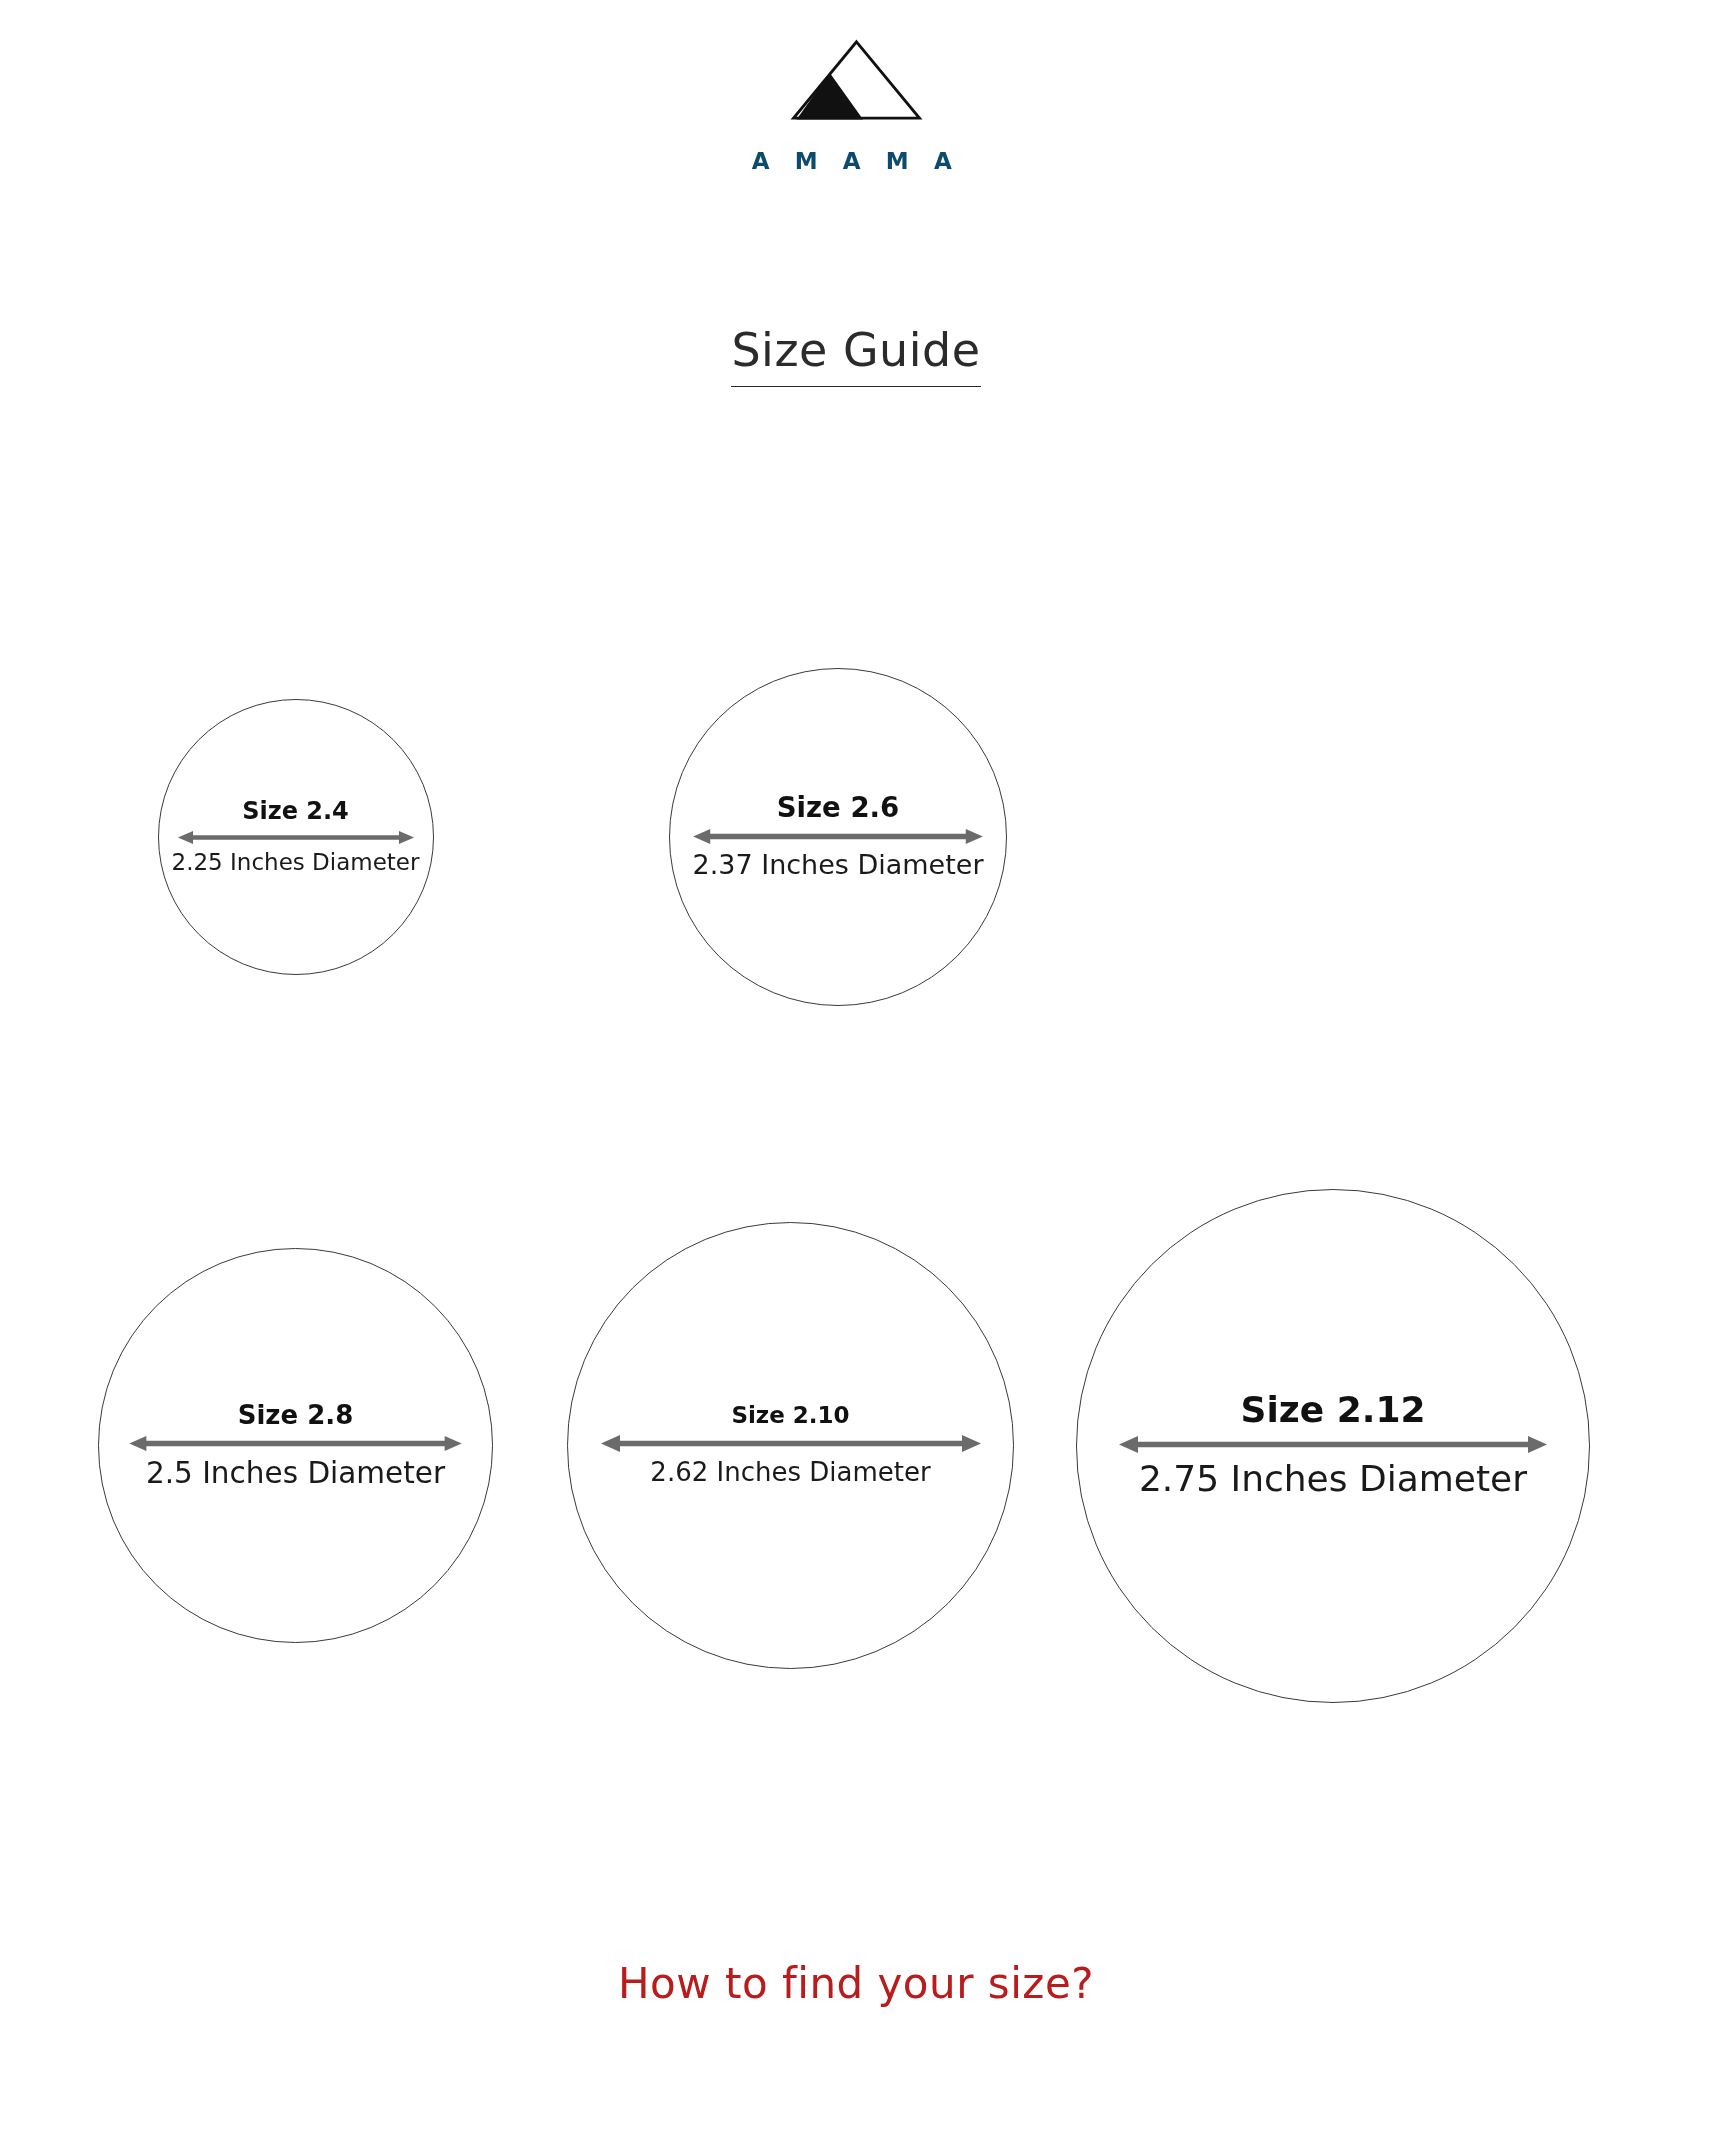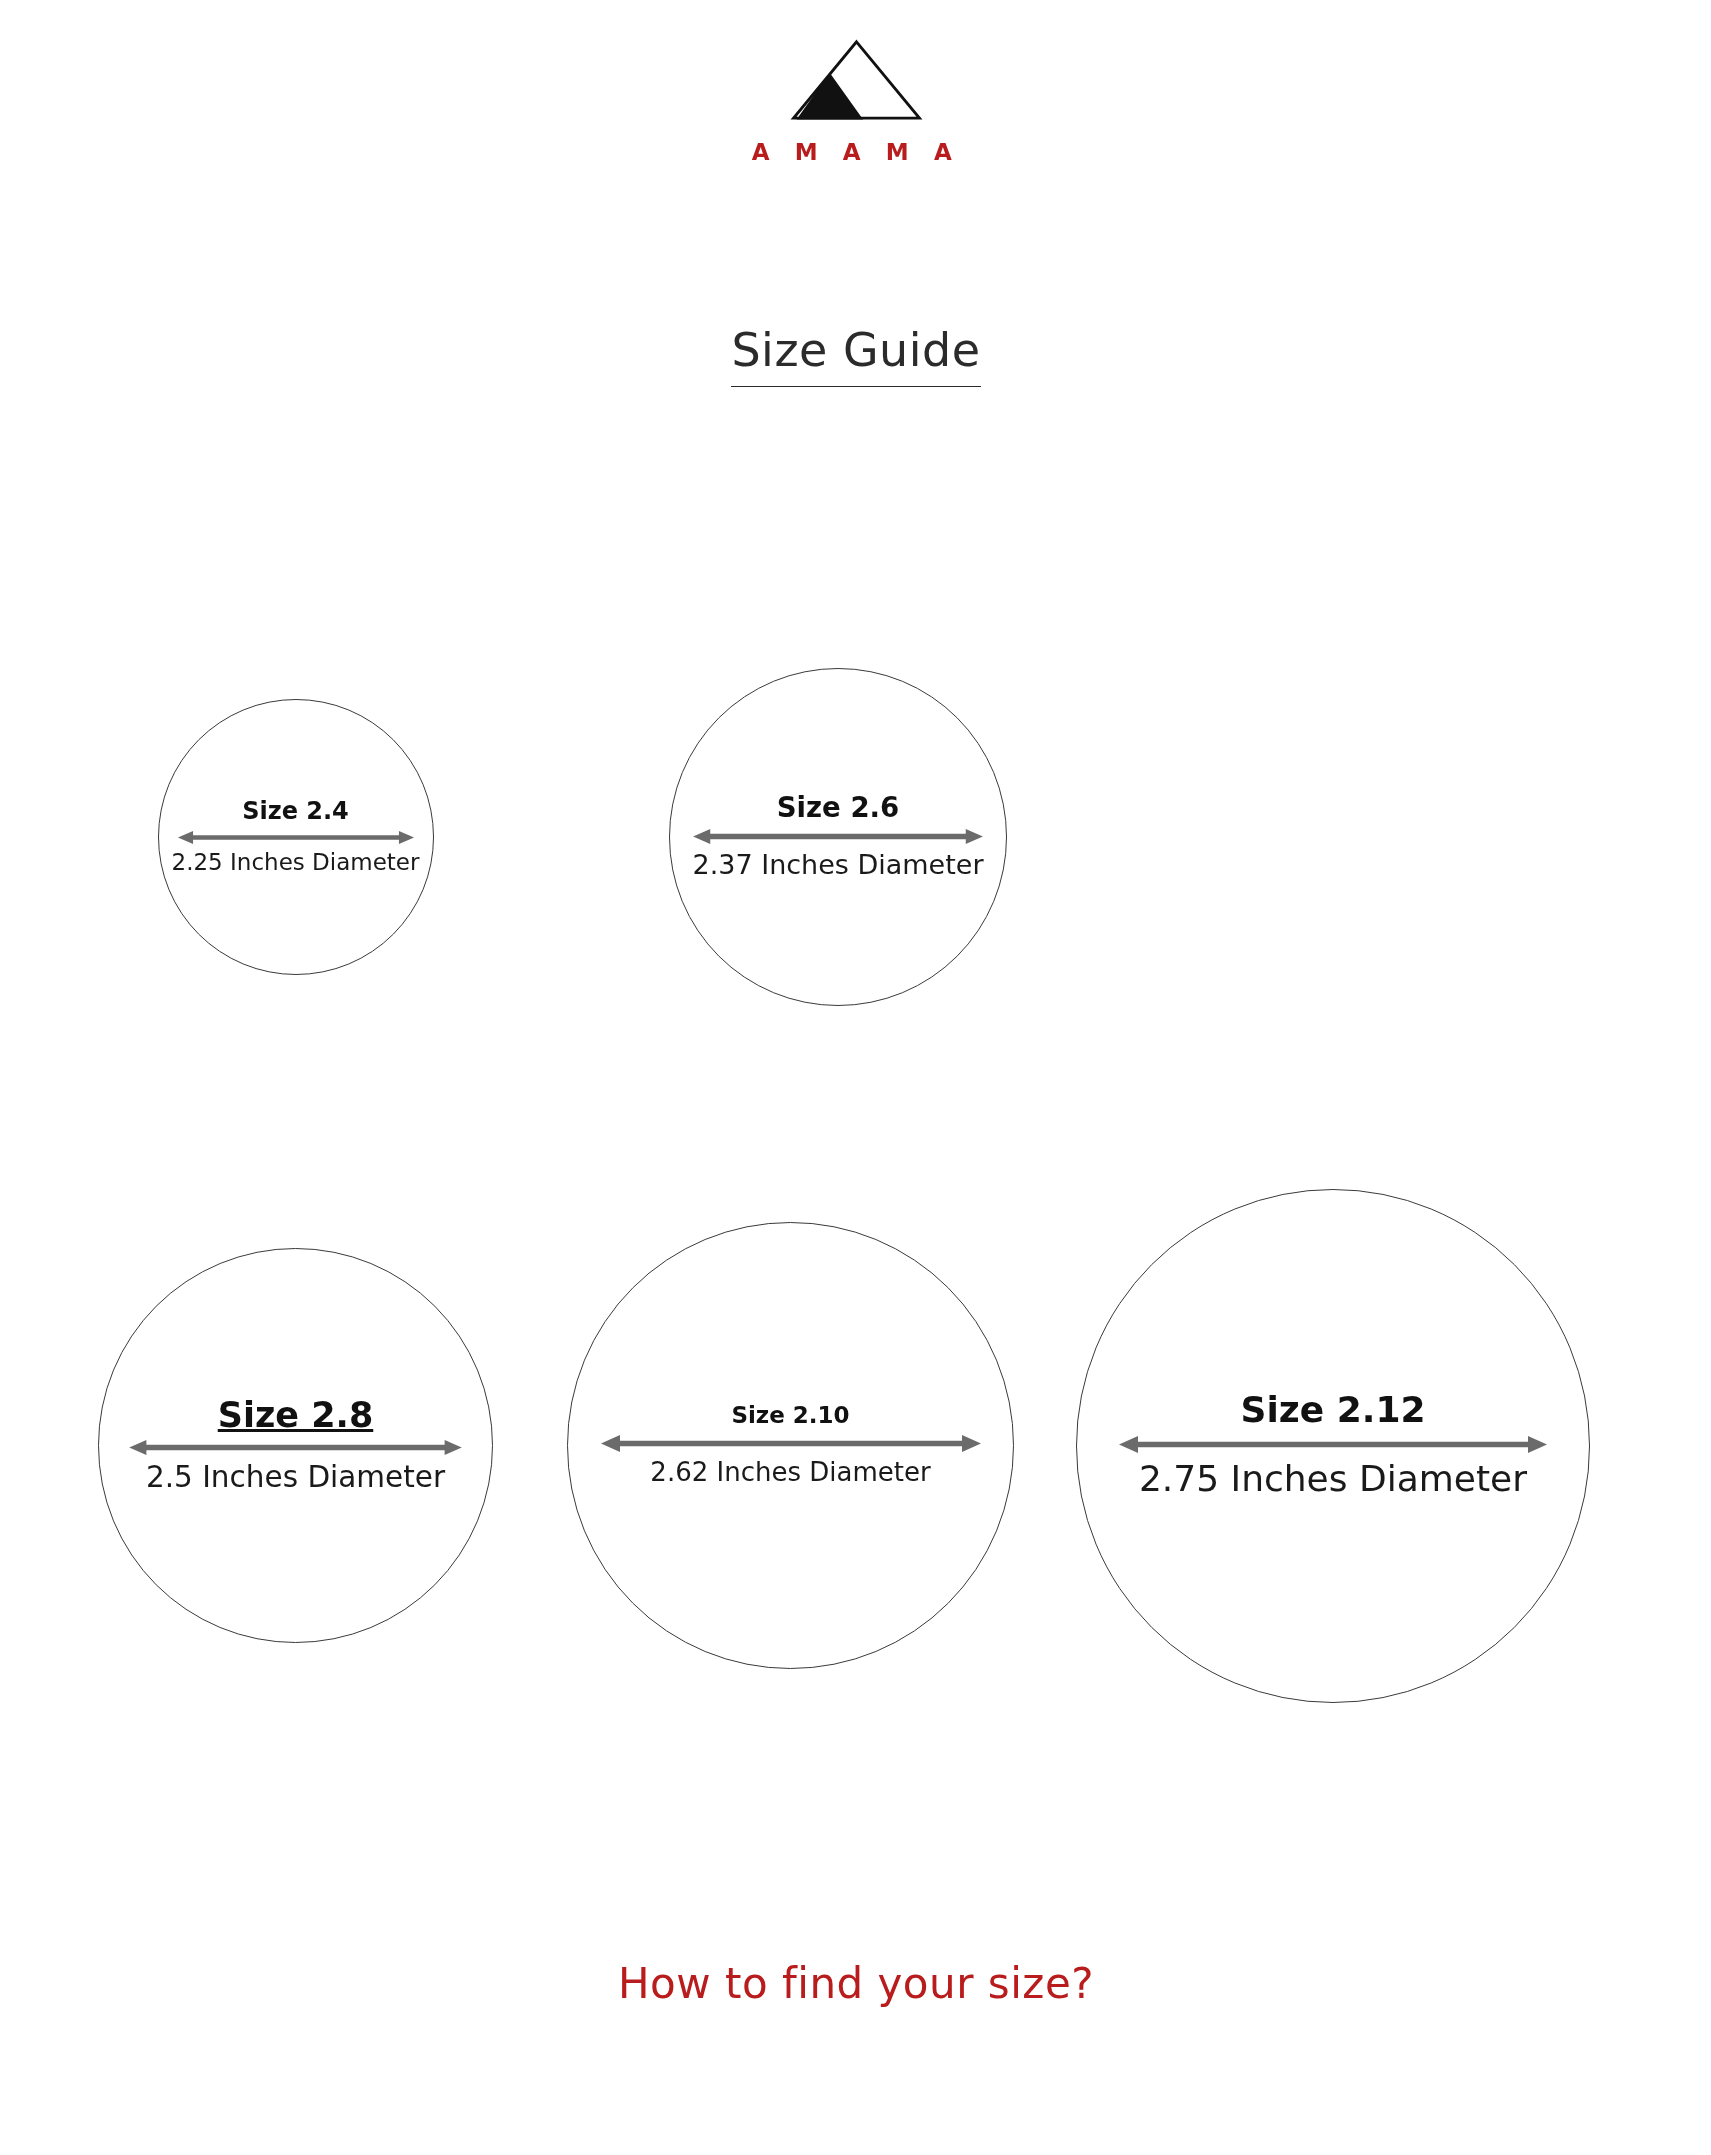--- a/index.html
+++ b/index.html
@@ -25,25 +25,25 @@
     display: flex;
     flex-direction: column;
     align-items: center;
   }
   .brand-mark {
     width: 143px;
     height: 88px;
     display: block;
   }
   .brand-name {
-    margin-top: 15px;
+    margin-top: 24px;
     font-size: 23px;
     font-weight: 700;
     letter-spacing: 8.6px;
-    color: #b91c1c;
+    color: #0c4a6e;
     font-family: "DejaVu Sans", sans-serif;
   }
 
   
   .page-title {
     position: absolute;
     top: 323px;
     left: 0;
     width: 100%;
     text-align: center;
@@ -170,21 +170,21 @@
         <div class="diam-label" style="font-size:27px;">2.37 Inches Diameter</div>
       </div>
     </div>
 
   </div>
 
   <div class="row row-2">
 
     <div class="cell cell-a">
       <div class="circle" style="width:395px;height:395px;">
-        <div class="size-label" style="font-size:35px;text-decoration:underline;">Size 2.8</div>
+        <div class="size-label" style="font-size:26px;">Size 2.8</div>
         <svg class="arrow" width="333" height="19" viewBox="0 0 350 20">
           <line x1="16" y1="10" x2="334" y2="10" stroke="#6b6b6b" stroke-width="6"></line>
           <polygon points="0,10 18,2 18,18" fill="#6b6b6b"></polygon>
           <polygon points="350,10 332,2 332,18" fill="#6b6b6b"></polygon>
         </svg>
         <div class="diam-label" style="font-size:29.5px;">2.5 Inches Diameter</div>
       </div>
     </div>
 
     <div class="cell cell-b">

